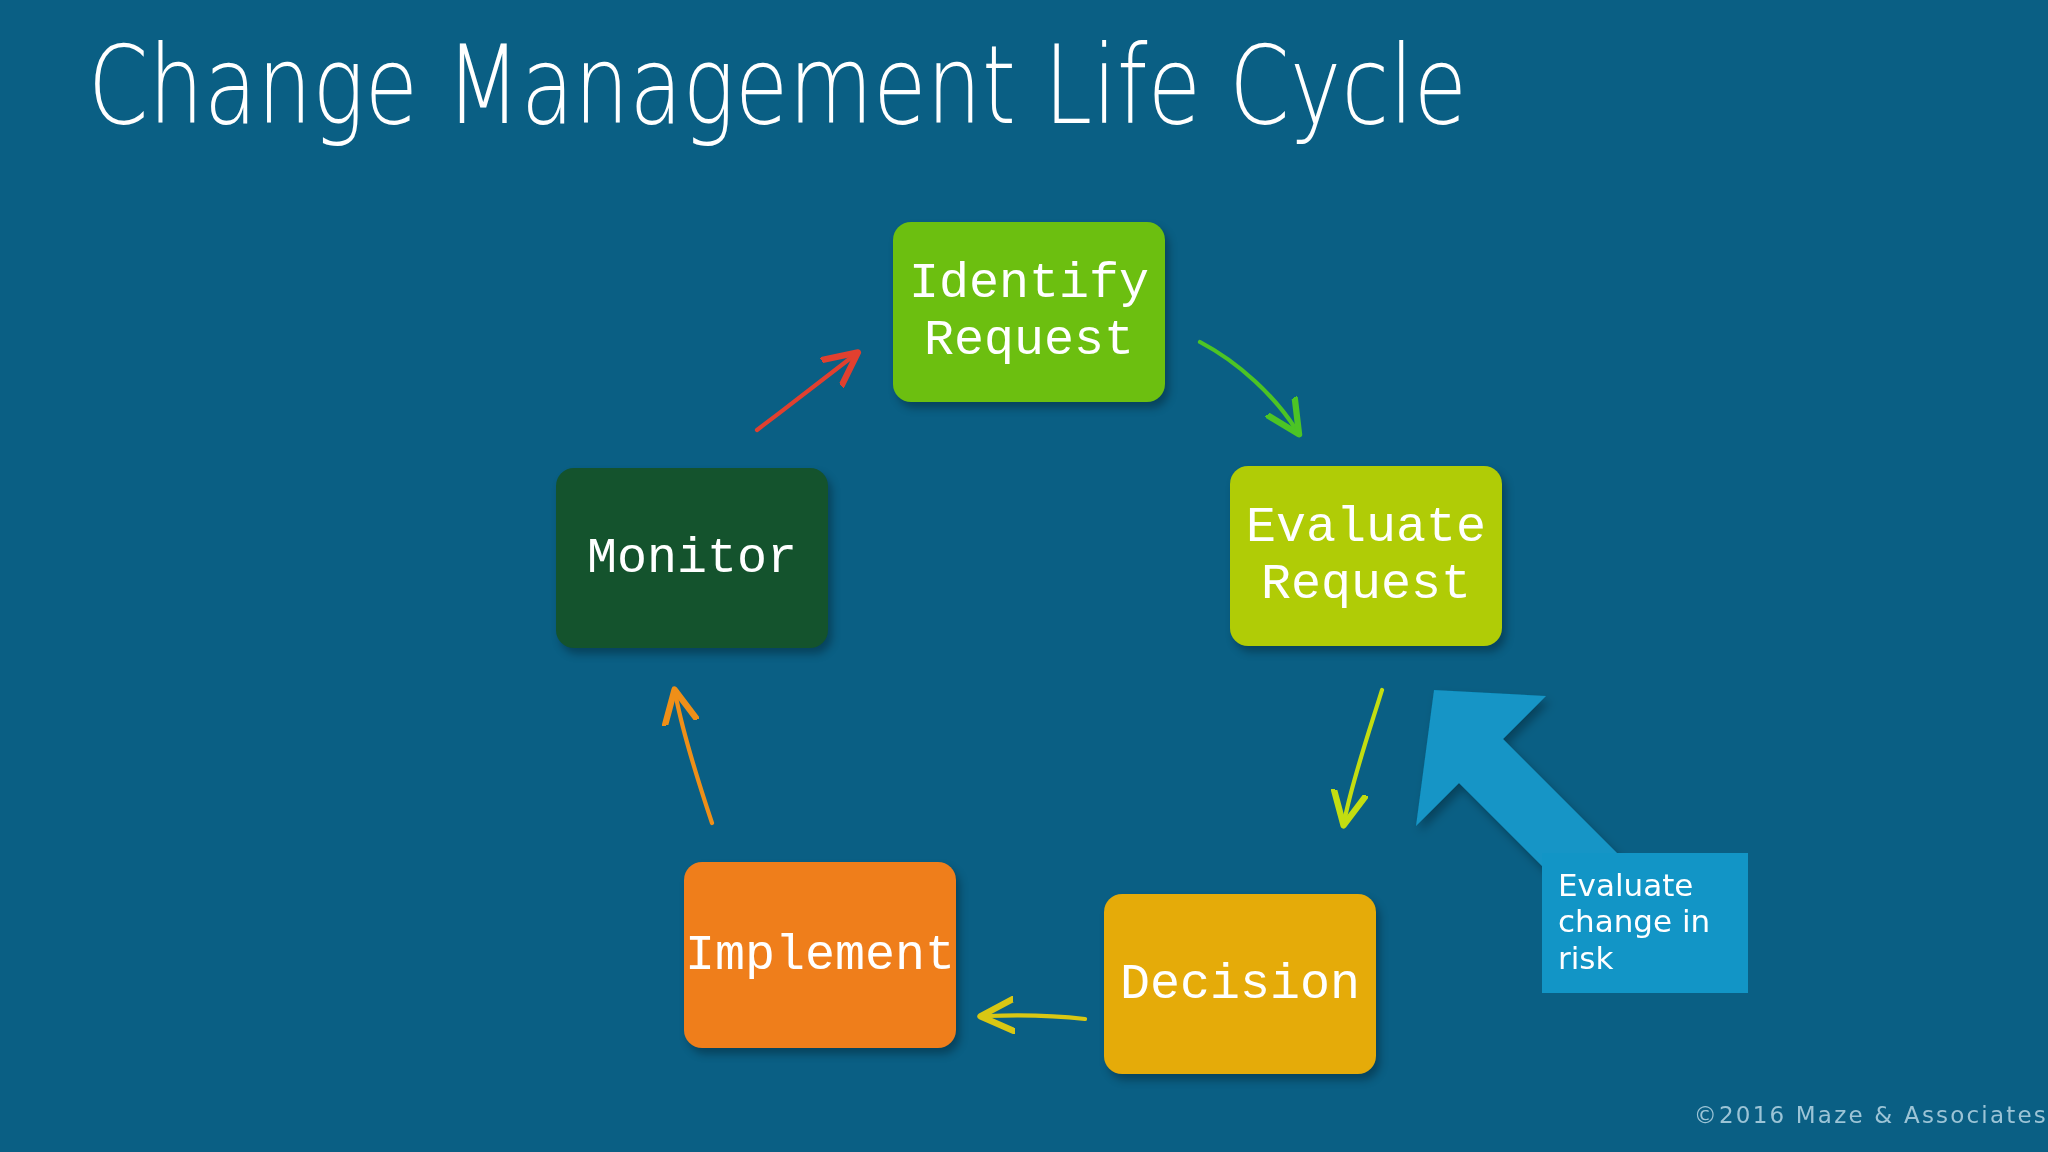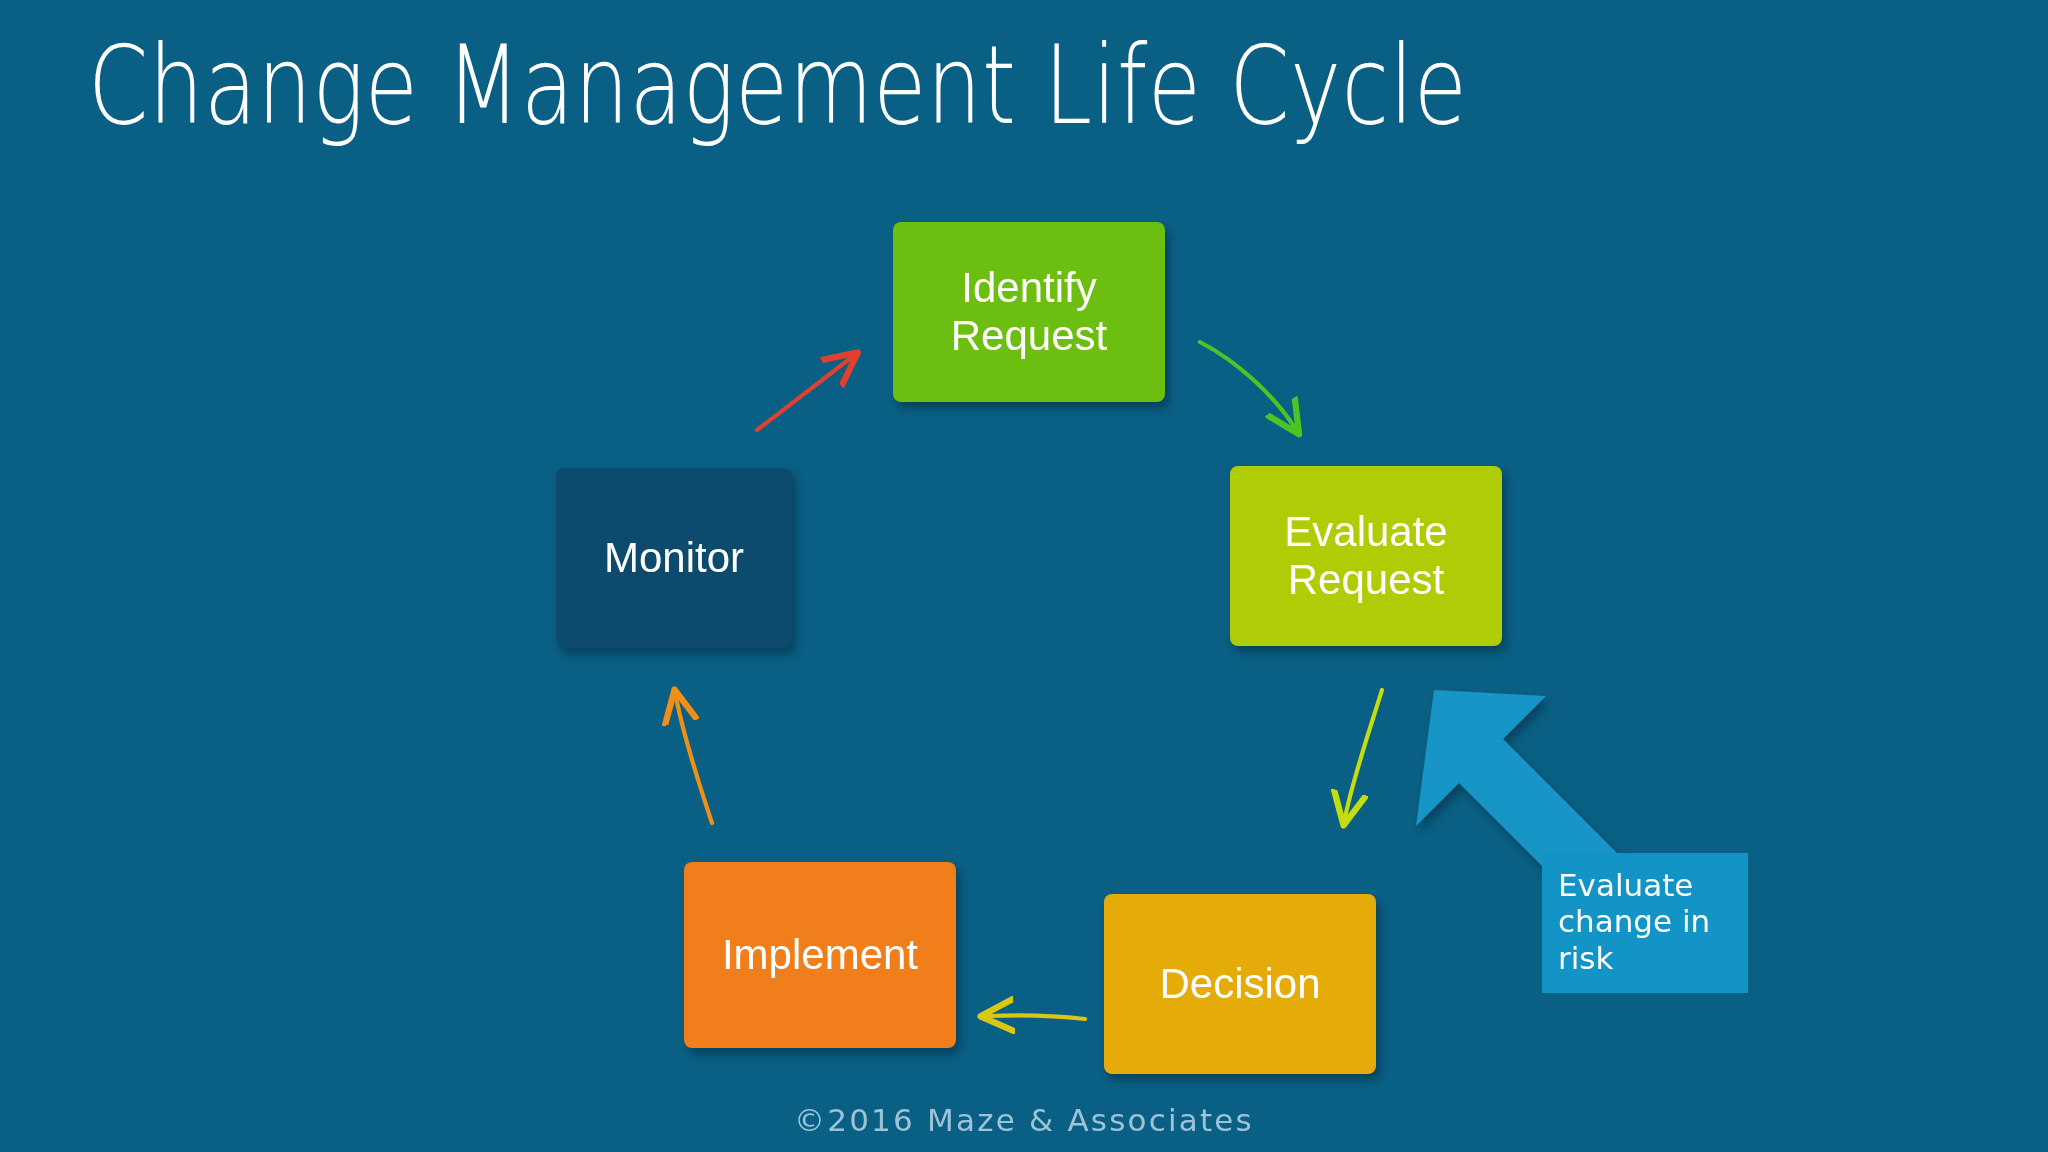--- a/index.html
+++ b/index.html
@@ -21,58 +21,58 @@
     line-height:1.18;
     color:#ffffff;
     letter-spacing:0.5px;
     transform:scaleX(0.80);
     transform-origin:left top;
     white-space:nowrap;
   }
   
   .node{
     position:absolute;
-    border-radius:8px;
+    border-radius:18px;
     box-shadow:4px 6px 9px rgba(0,0,0,0.30);
     display:flex;align-items:center;justify-content:center;
     text-align:center;
     color:#ffffff;
-    font-family:Liberation Sans, sans-serif;
+    font-family:Liberation Mono, monospace;
     font-weight:400;
-    font-size:42px;
+    font-size:50px;
     line-height:1.14;
     padding:0 10px;
     box-sizing:border-box;
     user-select:none;
   }
   #node-identify  {left:893px; top:222px; width:272px; height:180px; background:#6cbf10;}
   #node-evaluate  {left:1230px;top:466px; width:272px; height:180px; background:#b0cc06;}
   #node-decision  {left:1104px;top:862px; width:272px; height:180px; background:#e5ab09;margin-top:32px;}
   #node-implement {left:684px; top:862px; width:272px; height:186px; background:#ef7e1b;}
-  #node-monitor   {left:556px; top:468px; width:236px; height:180px; background:#0c4a6e;}
+  #node-monitor   {left:556px; top:468px; width:272px; height:180px; background:#14532d;}
 
   
   #callout{
     position:absolute;left:1542px;top:853px;width:206px;height:140px;
     background:#1295c6;
     color:#ffffff;
     font-family:"DejaVu Sans","Liberation Sans",sans-serif;
     font-size:31px;line-height:1.17;
     font-weight:400;
     padding:14px 0 0 16px;
     box-sizing:border-box;
     text-align:left;
   }
   
   #footer{
     position:absolute;left:0;right:0;top:1102px;
-    text-align:center;
+    text-align:right;
     color:#9cc4d6;
     font-family:"DejaVu Sans","Liberation Sans",sans-serif;
-    font-size:31px;
+    font-size:23px;
     letter-spacing:2.2px;
   }
   svg.layer{position:absolute;left:0;top:0;width:2048px;height:1152px;pointer-events:none;}
 </style>
 </head>
 <body>
 
 <div id="slide">
 
   <div id="title">Change Management Life Cycle</div>

